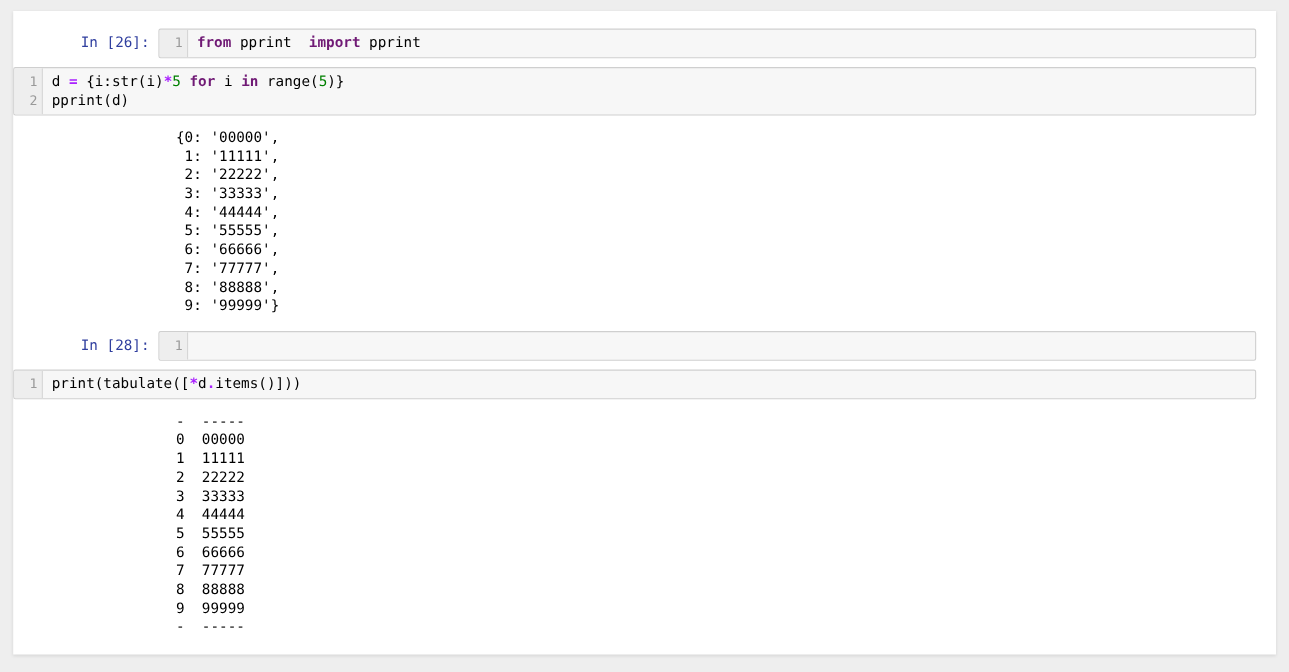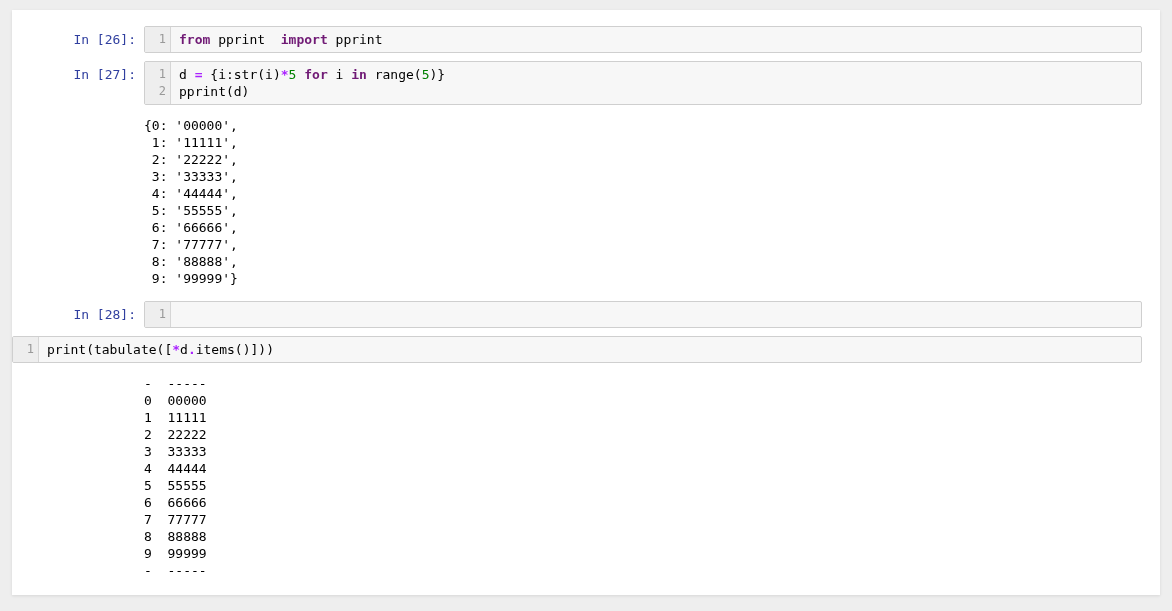--- a/index.html
+++ b/index.html
@@ -60,21 +60,21 @@
     line-height: 17px;
     white-space: pre;
     color: #000;
   }
   .kw { color: #701a75; font-weight: bold; }
   .op { color: #AA22FF; font-weight: bold; }
   .num { color: #008000; }
   .output-row {
     display: flex;
     flex-direction: row;
-    padding: 4px 18px 10px 0;
+    padding: 4px 18px 10px 16px;
   }
   .output-prompt {
     flex: 0 0 132px;
   }
   .output {
     flex: 1 1 auto;
     font-family: Consolas, monospace;
     font-size: 13px;
     line-height: 17px;
     white-space: pre;
@@ -89,21 +89,20 @@
 
   <div class="cell">
     <div class="prompt"><span class="in">In [26]:</span></div>
     <div class="input-area">
       <div class="gutter">1</div>
       <div class="code"><span class="kw">from</span><span> pprint  </span><span class="kw">import</span><span> pprint</span></div>
     </div>
   </div>
 
   <div class="cell">
-    <div class="prompt"><span class="in">In [27]:</span></div>
     <div class="input-area">
       <div class="gutter">1
 2</div>
       <div class="code"><span>d </span><span class="op">=</span><span> {i:str(i)</span><span class="op">*</span><span class="num">5</span><span> </span><span class="kw">for</span><span> i </span><span class="kw">in</span><span> range(</span><span class="num">5</span><span>)}
 pprint(d)</span></div>
     </div>
   </div>
   <div class="output-row">
     <div class="output-prompt"></div>
     <div class="output">{0: '00000',

